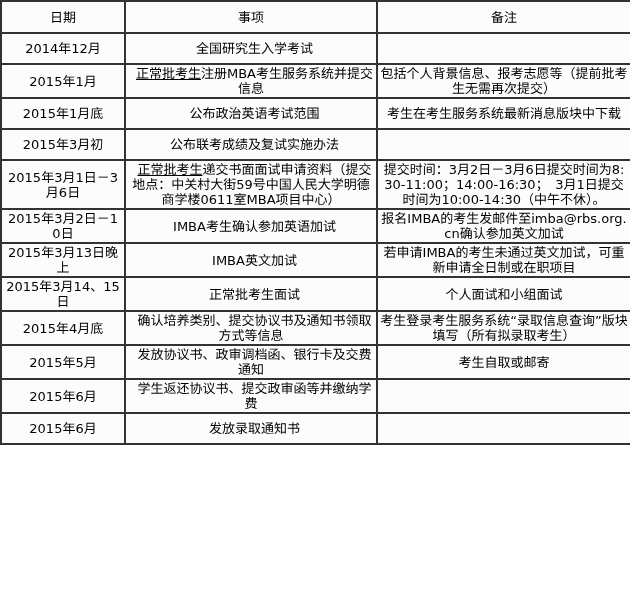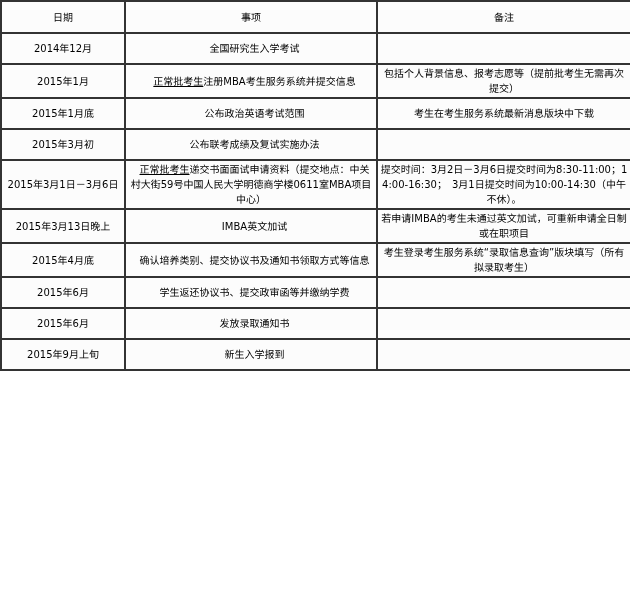--- a/index.html
+++ b/index.html
@@ -15,21 +15,21 @@
   table.schedule {
     width: 630px;
     border-collapse: collapse;
     table-layout: fixed;
     background: #fcfcfc;
   }
   table.schedule th,
   table.schedule td {
     border: 2px solid #333333;
     color: #000000;
-    font-size: 10px;
+    font-size: 13px;
     line-height: 15px;
     font-weight: normal;
     text-align: center;
     vertical-align: middle;
     padding: 1px 2px;
     word-break: break-all;
     overflow-wrap: break-word;
   }
   table.schedule th { height: 28px; }
   table.schedule td { height: 27px; }
@@ -72,39 +72,49 @@
           <td>2015年3月初</td>
           <td><span class="u"></span><span>公布联考成绩及复试实施办法</span></td>
           <td></td>
         </tr>
         <tr>
           <td>2015年3月1日－3月6日</td>
           <td><span class="u">正常批考生</span><span>递交书面面试申请资料（提交地点：中关村大街59号中国人民大学明德商学楼0611室MBA项目中心）</span></td>
           <td>提交时间：3月2日－3月6日提交时间为8:30-11:00；14:00-16:30；　3月1日提交时间为10:00-14:30（中午不休）。</td>
         </tr>
         <tr>
+          <td>2015年3月2日－10日</td>
+          <td><span class="u"></span><span>IMBA考生确认参加英语加试</span></td>
+          <td>报名IMBA的考生发邮件至imba@rbs.org.cn确认参加英文加试</td>
+        </tr>
+        <tr>
           <td>2015年3月13日晚上</td>
           <td><span class="u"></span><span>IMBA英文加试</span></td>
           <td>若申请IMBA的考生未通过英文加试，可重新申请全日制或在职项目</td>
         </tr>
         <tr>
+          <td>2015年3月14、15日</td>
+          <td><span class="u"></span><span>正常批考生面试</span></td>
+          <td>个人面试和小组面试</td>
+        </tr>
+        <tr>
           <td>2015年4月底</td>
           <td><span class="u"></span><span>确认培养类别、提交协议书及通知书领取方式等信息</span></td>
           <td>考生登录考生服务系统“录取信息查询”版块填写（所有拟录取考生）</td>
+        </tr>
+        <tr>
+          <td>2015年5月</td>
+          <td><span class="u"></span><span>发放协议书、政审调档函、银行卡及交费通知</span></td>
+          <td>考生自取或邮寄</td>
         </tr>
         <tr>
           <td>2015年6月</td>
           <td><span class="u"></span><span>学生返还协议书、提交政审函等并缴纳学费</span></td>
           <td></td>
         </tr>
         <tr>
           <td>2015年6月</td>
           <td><span class="u"></span><span>发放录取通知书</span></td>
           <td></td>
         </tr>
-        <tr>
-          <td>2015年9月上旬</td>
-          <td><span class="u"></span><span>新生入学报到</span></td>
-          <td></td>
-        </tr>
       </tbody>
   </table>
 </div>
 
 </body></html>

